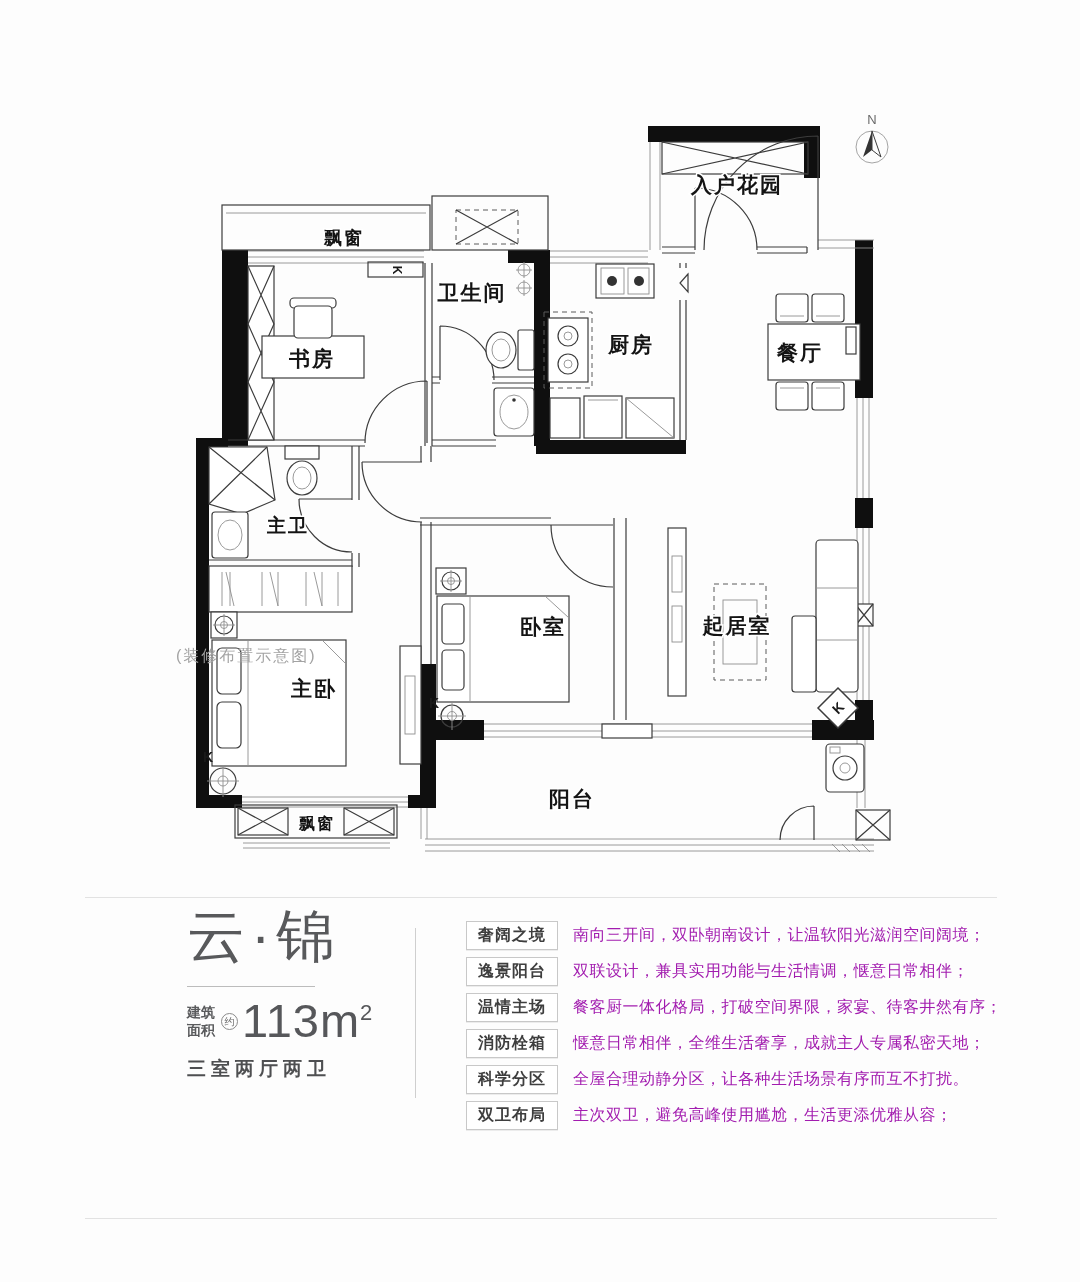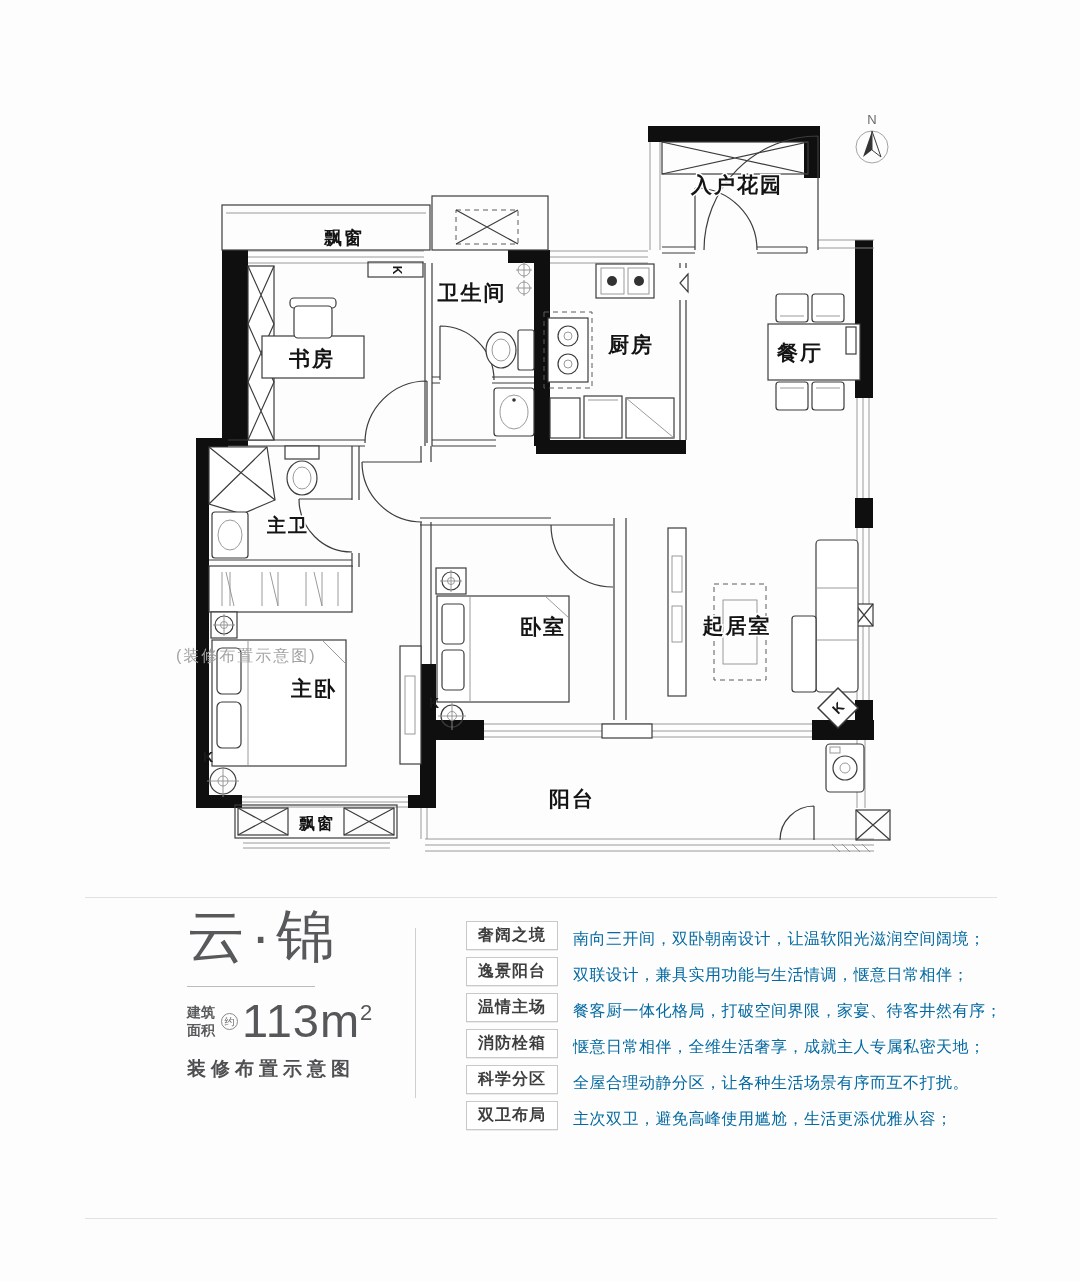--- a/index.html
+++ b/index.html
@@ -28,25 +28,25 @@
   .title{font-size:58px;color:#58595b;letter-spacing:6px;font-weight:500;}
   .title-underline{width:128px;height:1px;background:#bcbcbc;margin-top:10px;}
   .area-row{display:flex;align-items:center;margin-top:12px;color:#58595b;}
   .area-label{font-size:14px;line-height:1.3;font-weight:700;color:#5a5b5d;}
   .approx{width:15px;height:15px;border:1px solid #8a8a8a;border-radius:50%;font-size:10px;
           line-height:15px;text-align:center;color:#6a6a6a;margin:1px 2px 0 6px;flex:none;}
   .area-value{font-size:47px;line-height:0.95;color:#56575a;font-weight:500;margin-left:2px;letter-spacing:1px;}
   .area-value sup{font-size:22px;}
   .layout{margin-top:12px;font-size:19px;letter-spacing:5px;color:#4e4f51;font-weight:700;}
   .features{position:absolute;left:466px;top:921px;}
-  .feature-row{display:flex;align-items:flex-end;margin-bottom:7px;}
+  .feature-row{display:flex;align-items:center;margin-bottom:7px;}
   .feature-tag{border:1px solid #c8c8c8;background:#ffffff;min-width:76px;text-align:center;
                padding:3px 7px;font-size:16px;font-weight:700;color:#3e3e3e;letter-spacing:1px;
                box-shadow:0 1px 0 #ececec;flex:none;}
-  .feature-desc{margin-left:15px;font-size:16px;color:#0369a1;letter-spacing:0.5px;white-space:nowrap;}
+  .feature-desc{margin-left:15px;font-size:16px;color:#a21caf;letter-spacing:0.5px;white-space:nowrap;}
   .disclaimer{position:absolute;left:95px;top:1138px;width:908px;font-size:9.5px;color:#a9a9a9;line-height:1.65;}
 </style>
 </head>
 <body>
 
 <div class="page">
 
   <div class="plan-wrap">
   <svg width="1080" height="890" viewBox="0 0 1080 890">
 
@@ -286,21 +286,21 @@
     <div class="title">云·锦</div>
     <div class="title-underline"></div>
     <div class="area-row">
       <div class="area-label">
         <div>建筑</div>
         <div>面积</div>
       </div>
       <div class="approx">约</div>
       <div class="area-value"><span>113m</span><sup>2</sup></div>
     </div>
-    <div class="layout">装修布置示意图</div>
+    <div class="layout">三室两厅两卫</div>
   </div>
 
   <div class="vdiv"></div>
 
   <div class="features">
     <div class="feature-row">
       <span class="feature-tag">奢阔之境</span>
       <span class="feature-desc">南向三开间，双卧朝南设计，让温软阳光滋润空间阔境；</span>
     </div>
     <div class="feature-row">

